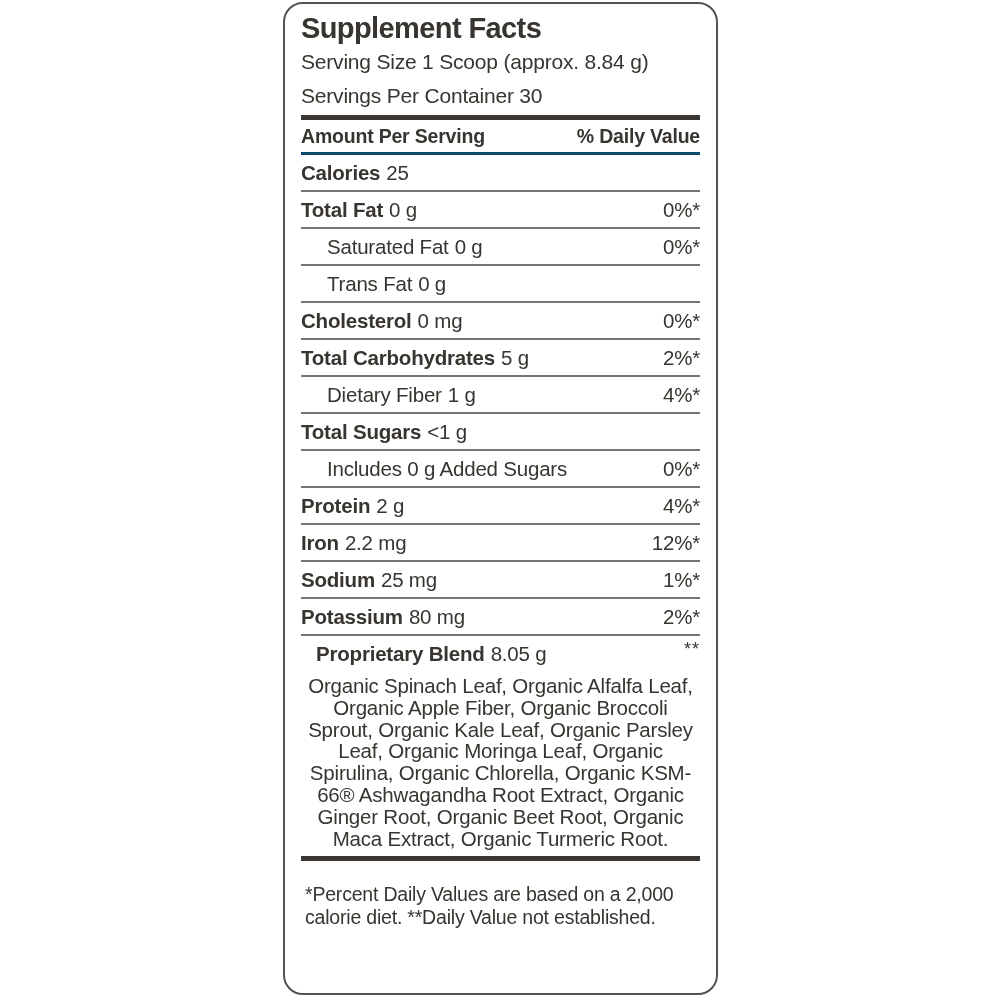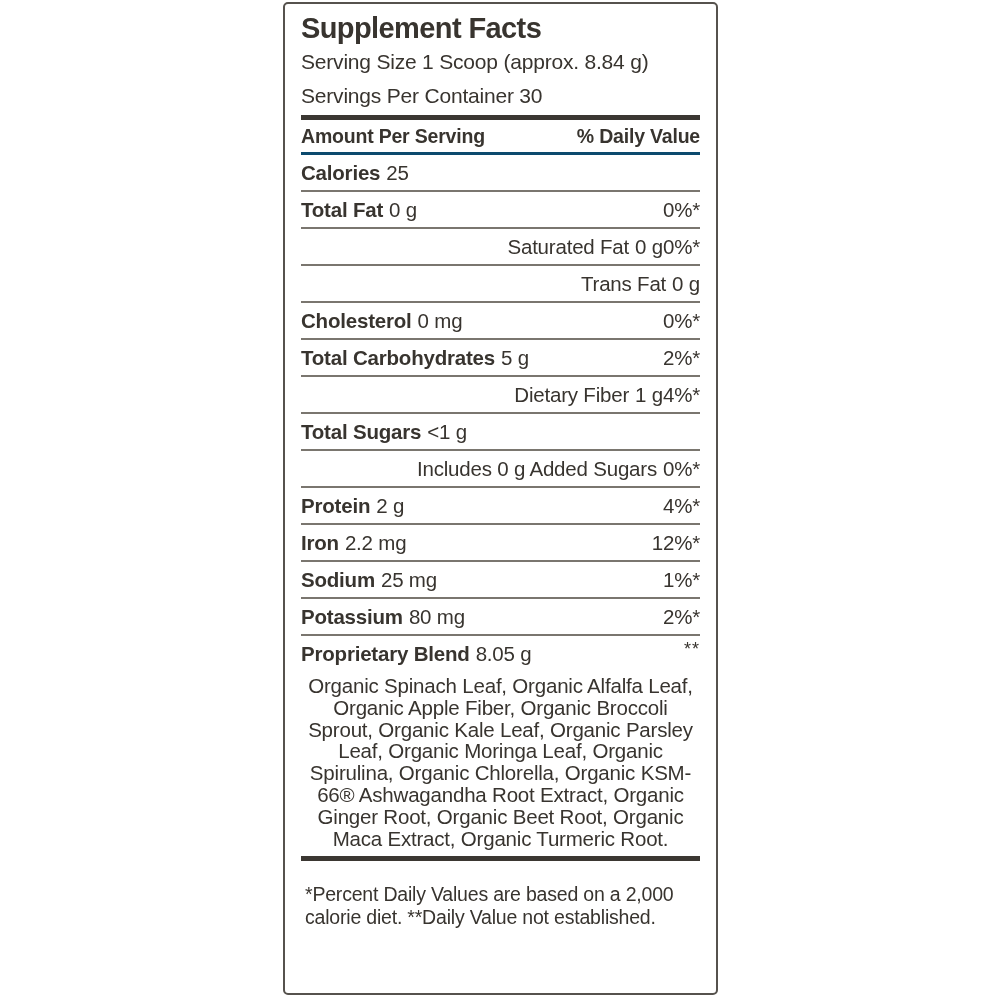--- a/index.html
+++ b/index.html
@@ -18,21 +18,21 @@
     overflow: hidden;
   }
   .panel {
     position: absolute;
     left: 283px;
     top: 2px;
     width: 435px;
     height: 993px;
     box-sizing: border-box;
     border: 2px solid #56524d;
-    border-radius: 5px;
+    border-radius: 20px;
     background: #ffffff;
     padding: 7px 16px 0 16px;
     letter-spacing: -0.2px;
   }
   .title {
     margin: 0;
     font-size: 29px;
     font-weight: 700;
     line-height: 35px;
     letter-spacing: -0.6px;
@@ -67,23 +67,24 @@
     align-items: baseline;
     box-sizing: border-box;
     height: 37px;
     padding: 7px 0 0 0;
     border-bottom: 2px solid #7a766f;
     font-size: 20.5px;
     line-height: 22px;
   }
   .row.last {
     border-bottom: none;
+    margin-left: 15px;
   }
   .row .nm { font-weight: 700; }
-  .row.indent { padding-left: 26px; justify-content: flex-end; }
+  .row.indent { padding-left: 26px; }
   .row.indent .nm { font-weight: 400; }
   .row .amt { font-weight: 400; margin-left: 6px; white-space: pre; }
   .row .dv { font-weight: 400; white-space: nowrap; }
   .row .dv.sup {
     font-size: 18px;
     position: relative;
     top: -6px;
     letter-spacing: 1px;
   }
   .blend {

